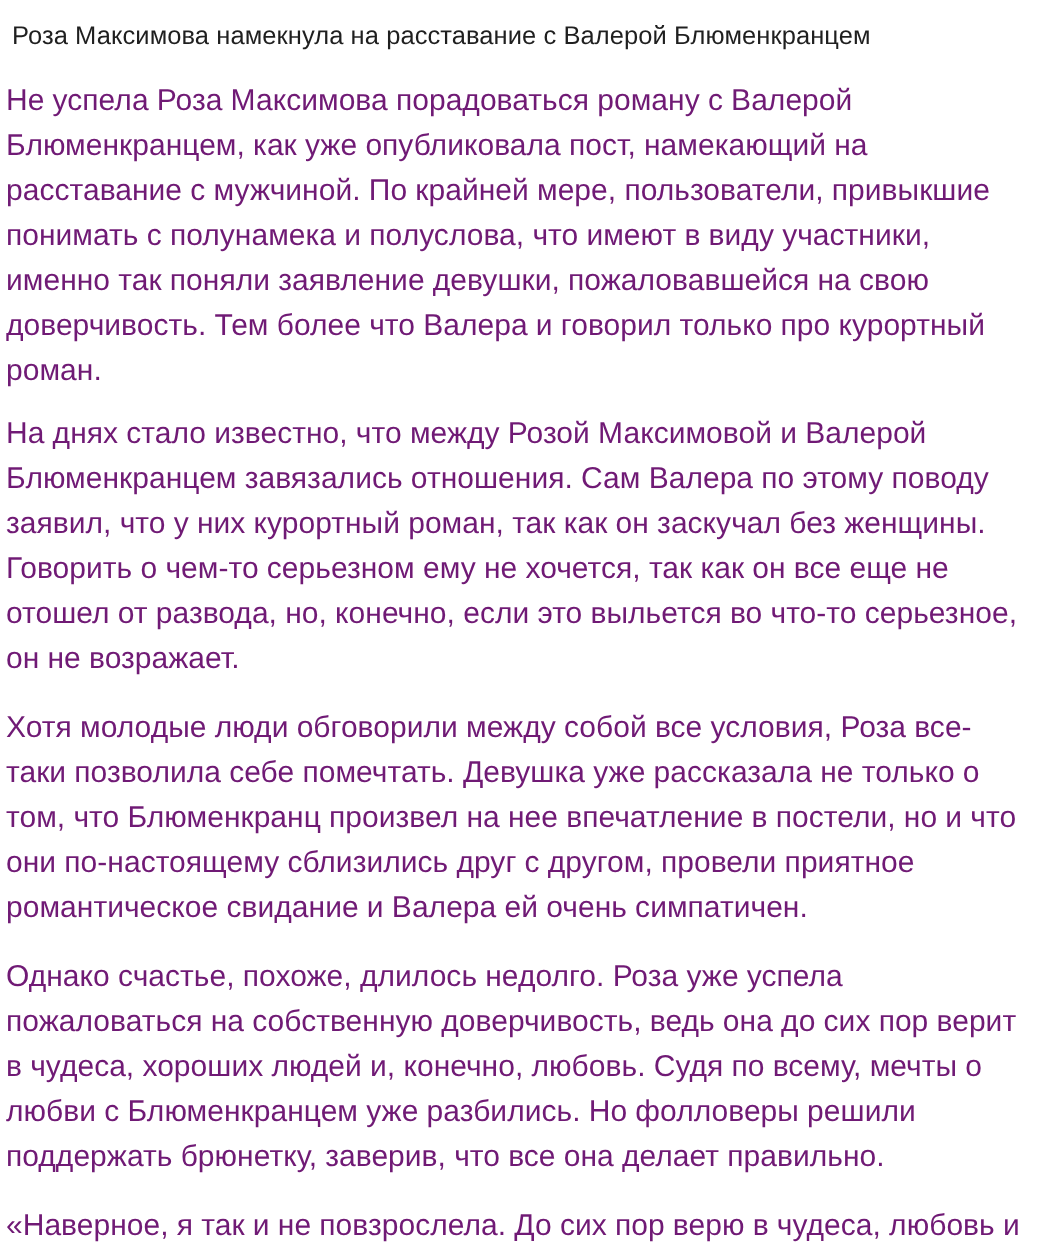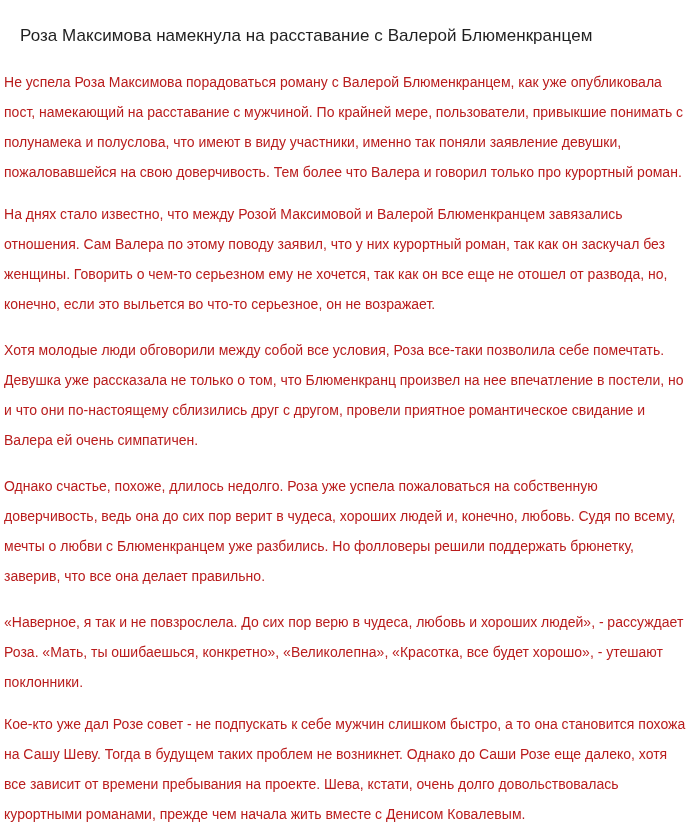--- a/index.html
+++ b/index.html
@@ -21,36 +21,36 @@
     box-sizing: border-box;
     width: 699px;
     padding: 0 13px 0 4px;
   }
 
   .article-title {
     font-size: 17px;
     line-height: 30px;
     font-weight: 400;
     color: #1f1f1f;
-    margin: 16px;
+    margin: 4px;
     padding-top: 5px;
     letter-spacing: 0.05px;
     white-space: nowrap;
   }
 
   .article-body {
     margin: 0;
     padding: 0;
   }
 
   .para {
-    font-size: 14px;
+    font-size: 20px;
     line-height: 30px;
     font-weight: 400;
-    color: #b91c1c;
+    color: #701a75;
     margin: 0;
     letter-spacing: 0.02px;
     text-align: left;
     word-spacing: -0.1px;
   }
 
   
   .para.first {
     margin-top: 13px;
   }

